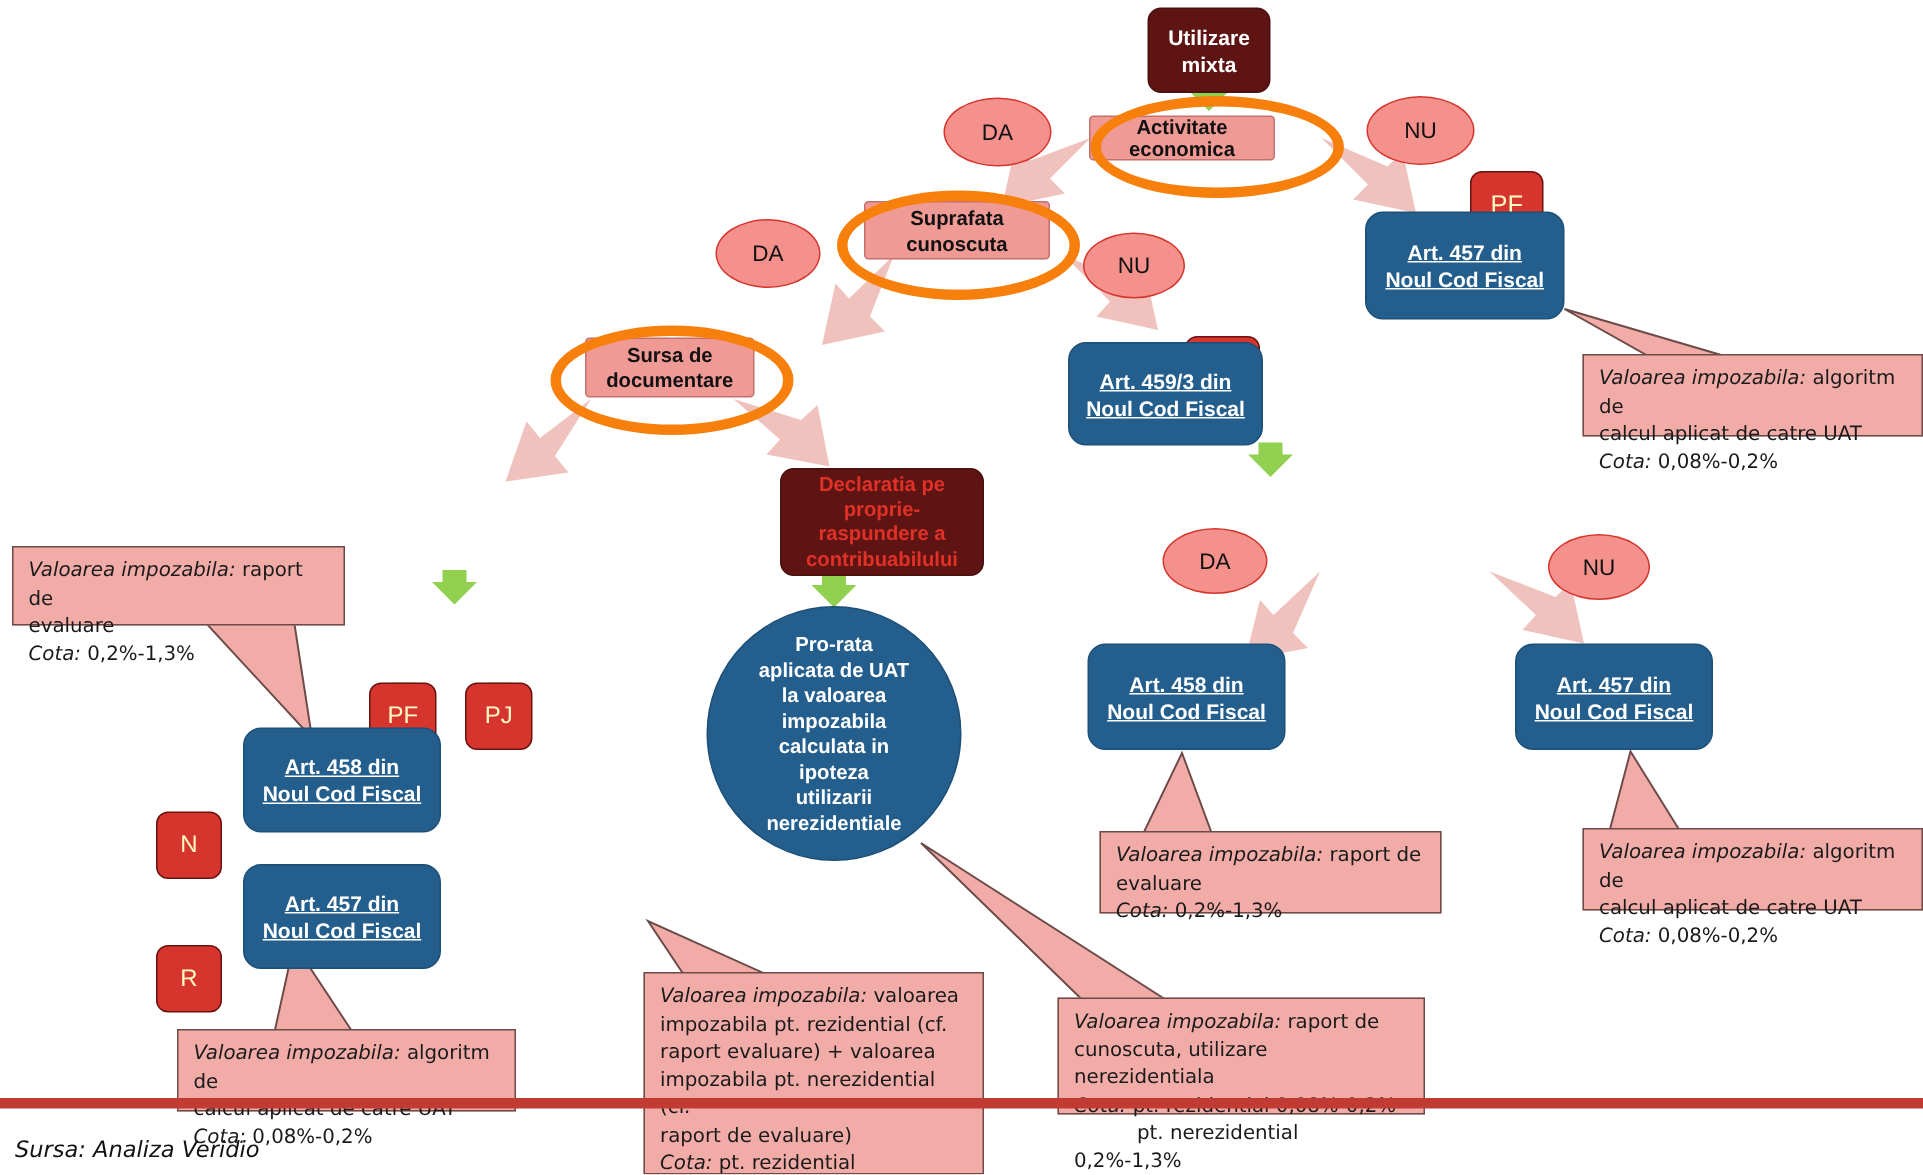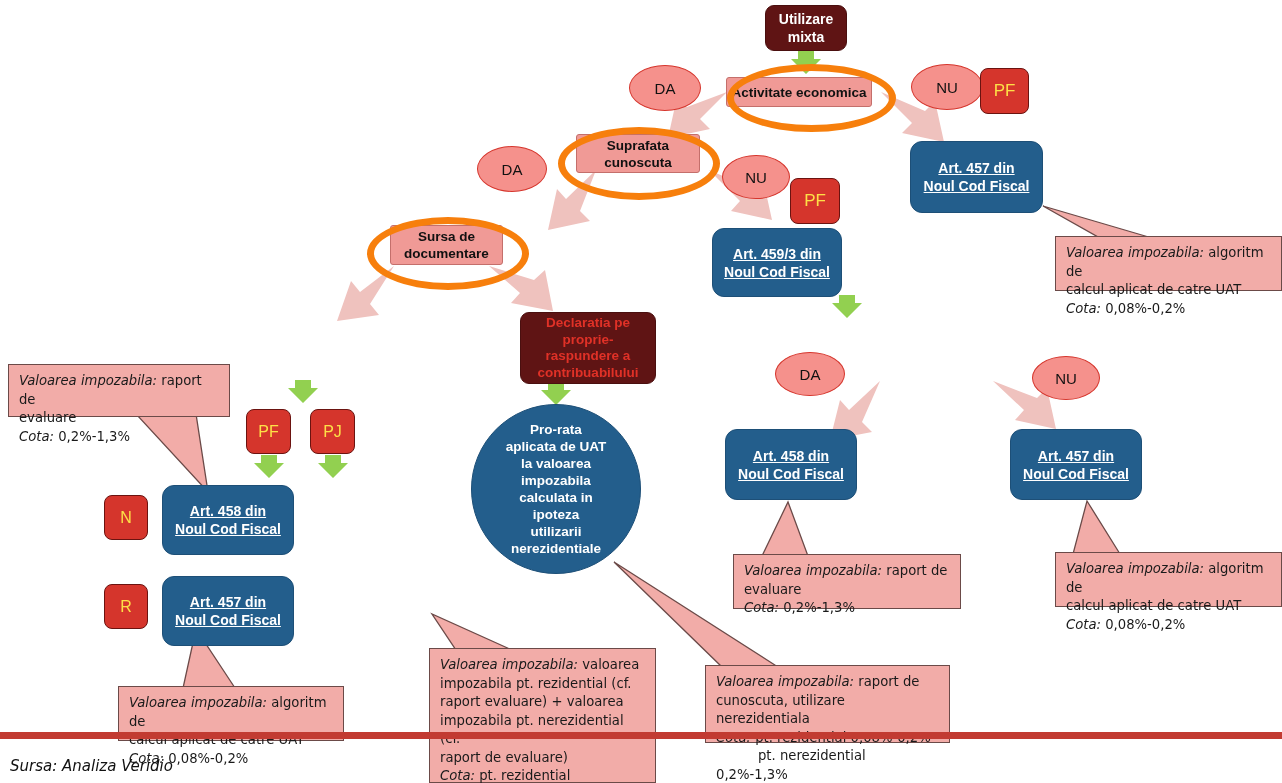--- a/index.html
+++ b/index.html
@@ -7,21 +7,21 @@
   #stage{position:relative;width:1282px;height:783px;overflow:hidden;background:#fff;}
   #svg-layer{position:absolute;left:0;top:0;width:1282px;height:783px;}
 
   .node{position:absolute;box-sizing:border-box;display:flex;align-items:center;justify-content:center;text-align:center;}
 
   
   .maroon{background:#5F1414;border:1px solid #4a0f0f;border-radius:9px;color:#ffffff;font-weight:bold;}
   .maroon.redtext{color:#E03127;margin-left:30px;}
 
   
-  .redsq{background:#D5352C;border:1.6px solid #6b1310;border-radius:8px;color:#fde047;font-weight:normal;}
+  .redsq{background:#D5352C;border:1.6px solid #6b1310;border-radius:8px;color:#fef9c3;font-weight:normal;margin-top:46px;}
 
   
   .blue{background:#235E8C;border:1px solid #1d4f77;border-radius:12px;color:#ffffff;font-weight:bold;text-decoration:underline;}
   .bluecircle{background:#235E8C;border:1px solid #1d4f77;border-radius:50%;color:#ffffff;font-weight:bold;}
 
   
   .pinkbox{background:#F09A96;border:1px solid #c46f6b;border-radius:3px;color:#111111;font-weight:bold;}
   .pinksmall{background:#F09A96;border:1.5px solid #D5352C;border-radius:8px;color:#111111;font-weight:bold;}
 
   
@@ -99,26 +99,26 @@
       <path d="M722,667 L778,667 L614,562 Z"></path>
 
       <path d="M762,556 L808,556 L788,502 Z"></path>
 
       <path d="M1073,554 L1120,554 L1087,501 Z"></path>
 
       <path d="M1100,238 L1152,238 L1043,206 Z"></path>
     </g>
   </svg>
 
-  <div class="node maroon" style="left:765px;top:5px;width:82px;height:46px;font-size:14px;line-height:18px;">
+  <div class="node maroon" style="left:765px;top:5px;width:82px;height:57px;font-size:14px;line-height:18px;">
     <span style="white-space:pre-line;">Utilizare
 mixta</span>
   </div>
 
-  <div class="node pinkbox" style="left:726px;top:77px;width:146px;height:30px;font-size:13.5px;">
+  <div class="node pinkbox" style="left:726px;top:77px;width:124px;height:30px;font-size:13.5px;">
     <span>Activitate economica</span>
   </div>
   <div class="ring" style="left:727px;top:64px;width:155px;height:54px;"></div>
 
   <div class="ellipse" style="left:629px;top:65px;width:70px;height:44px;font-size:15px;">
     <span>DA</span>
   </div>
 
   <div class="ellipse" style="left:911px;top:64px;width:70px;height:44px;font-size:15px;">
     <span>NU</span>

